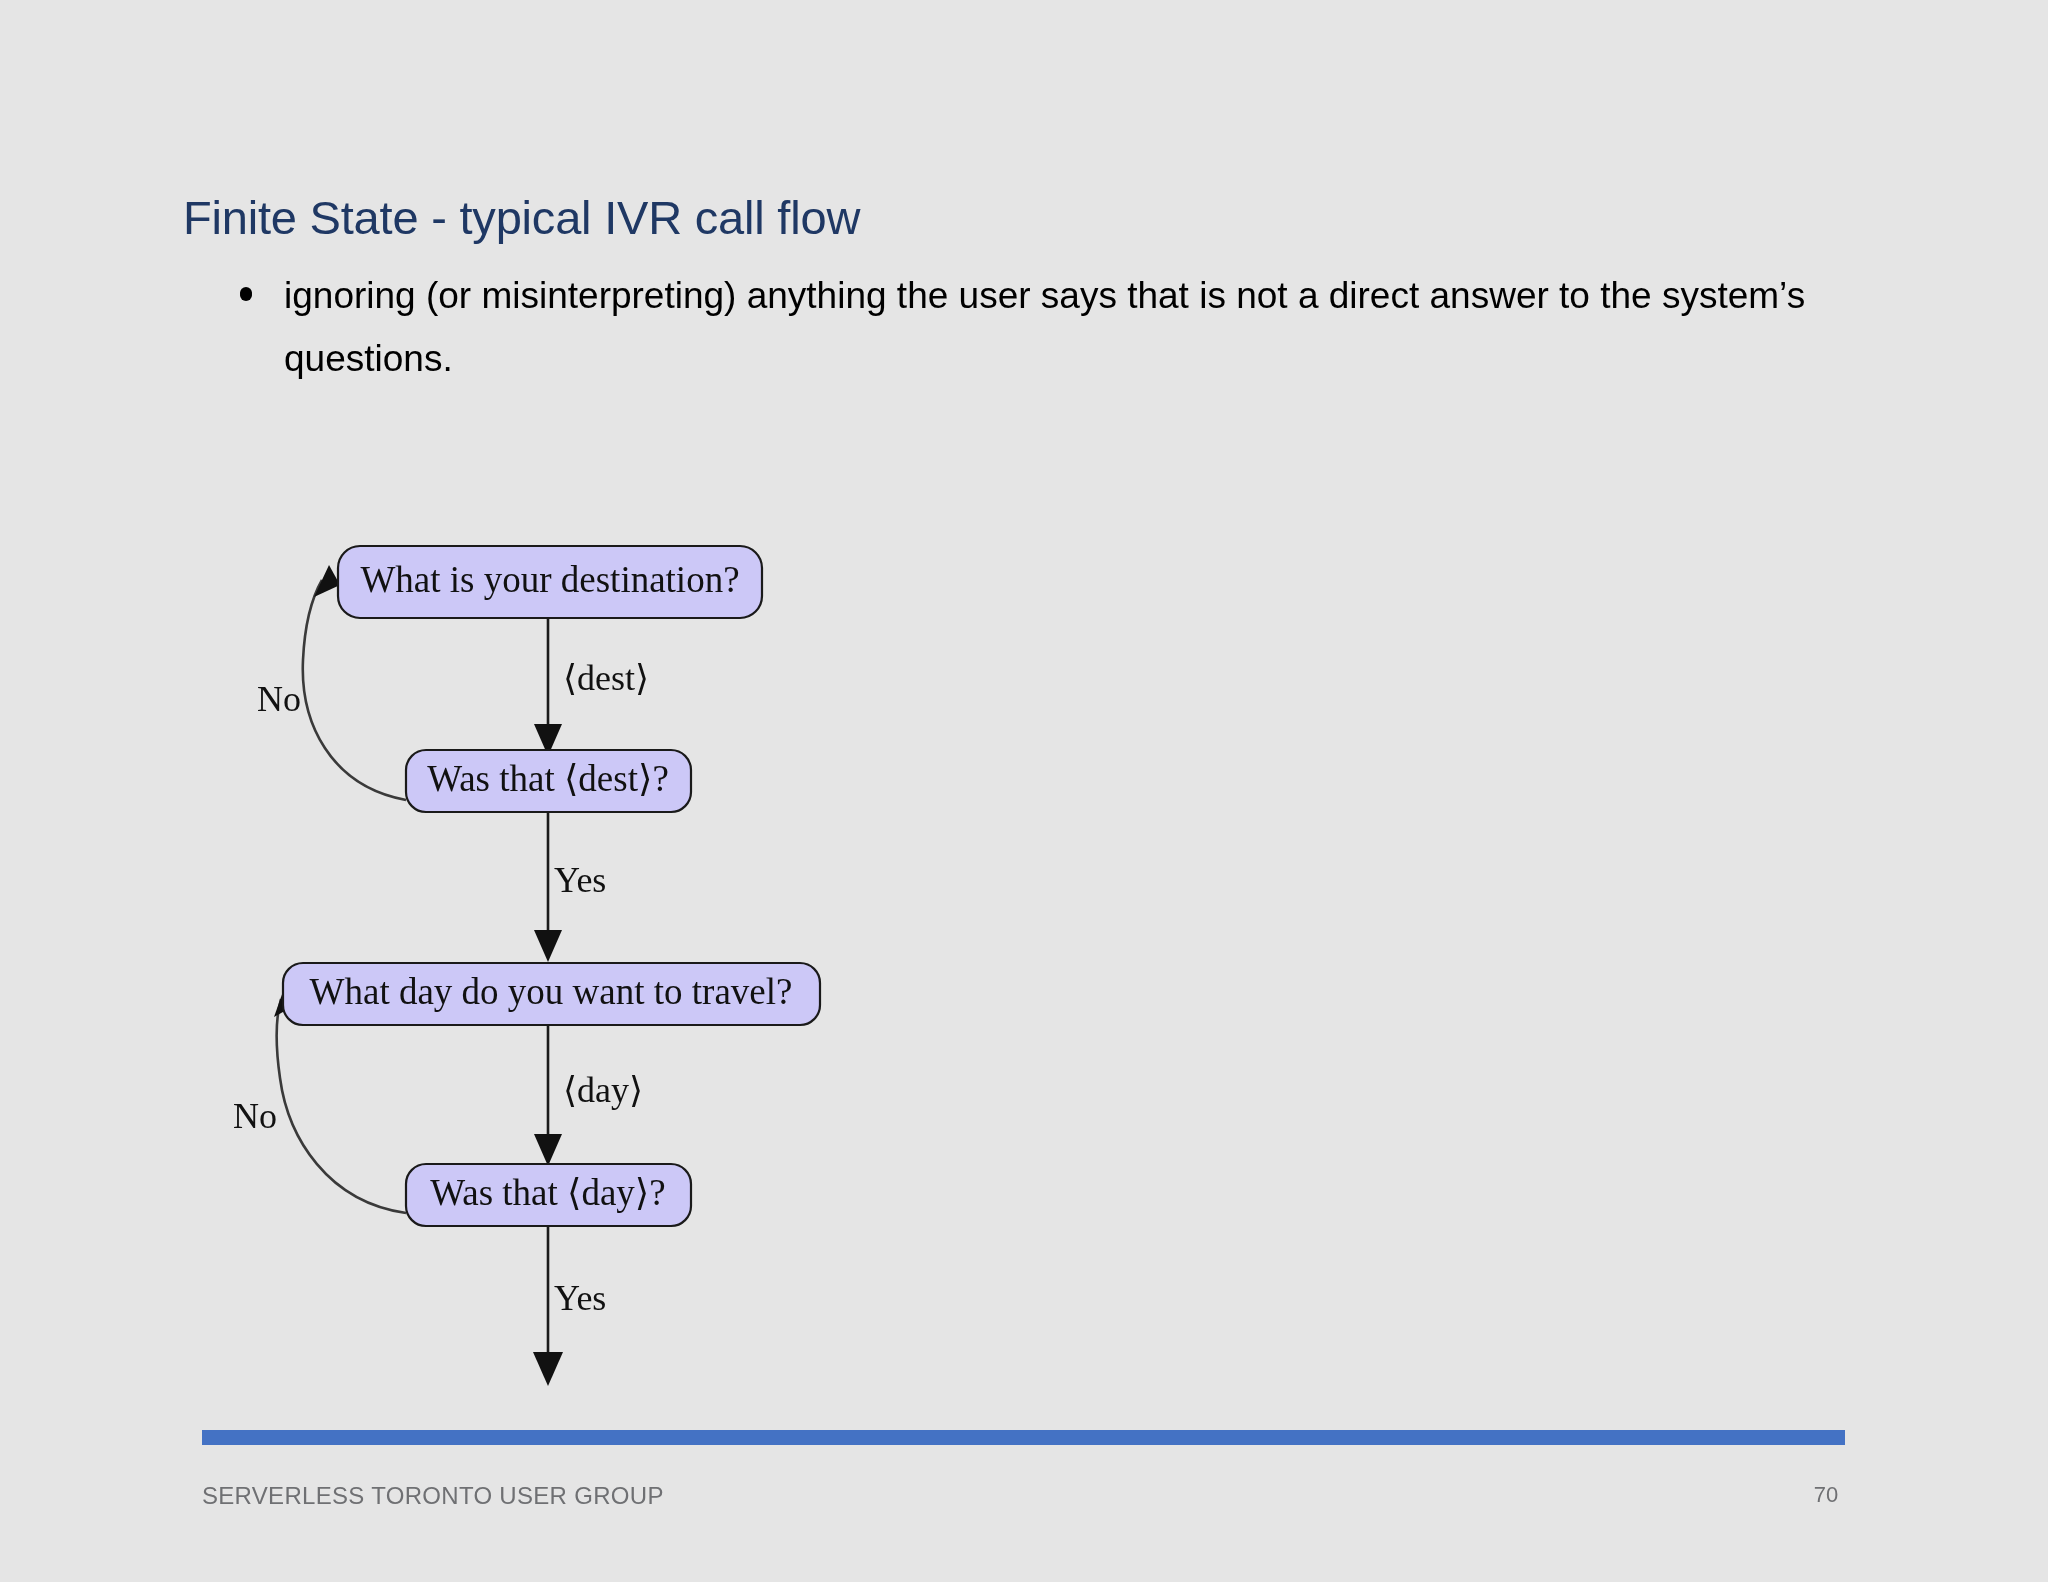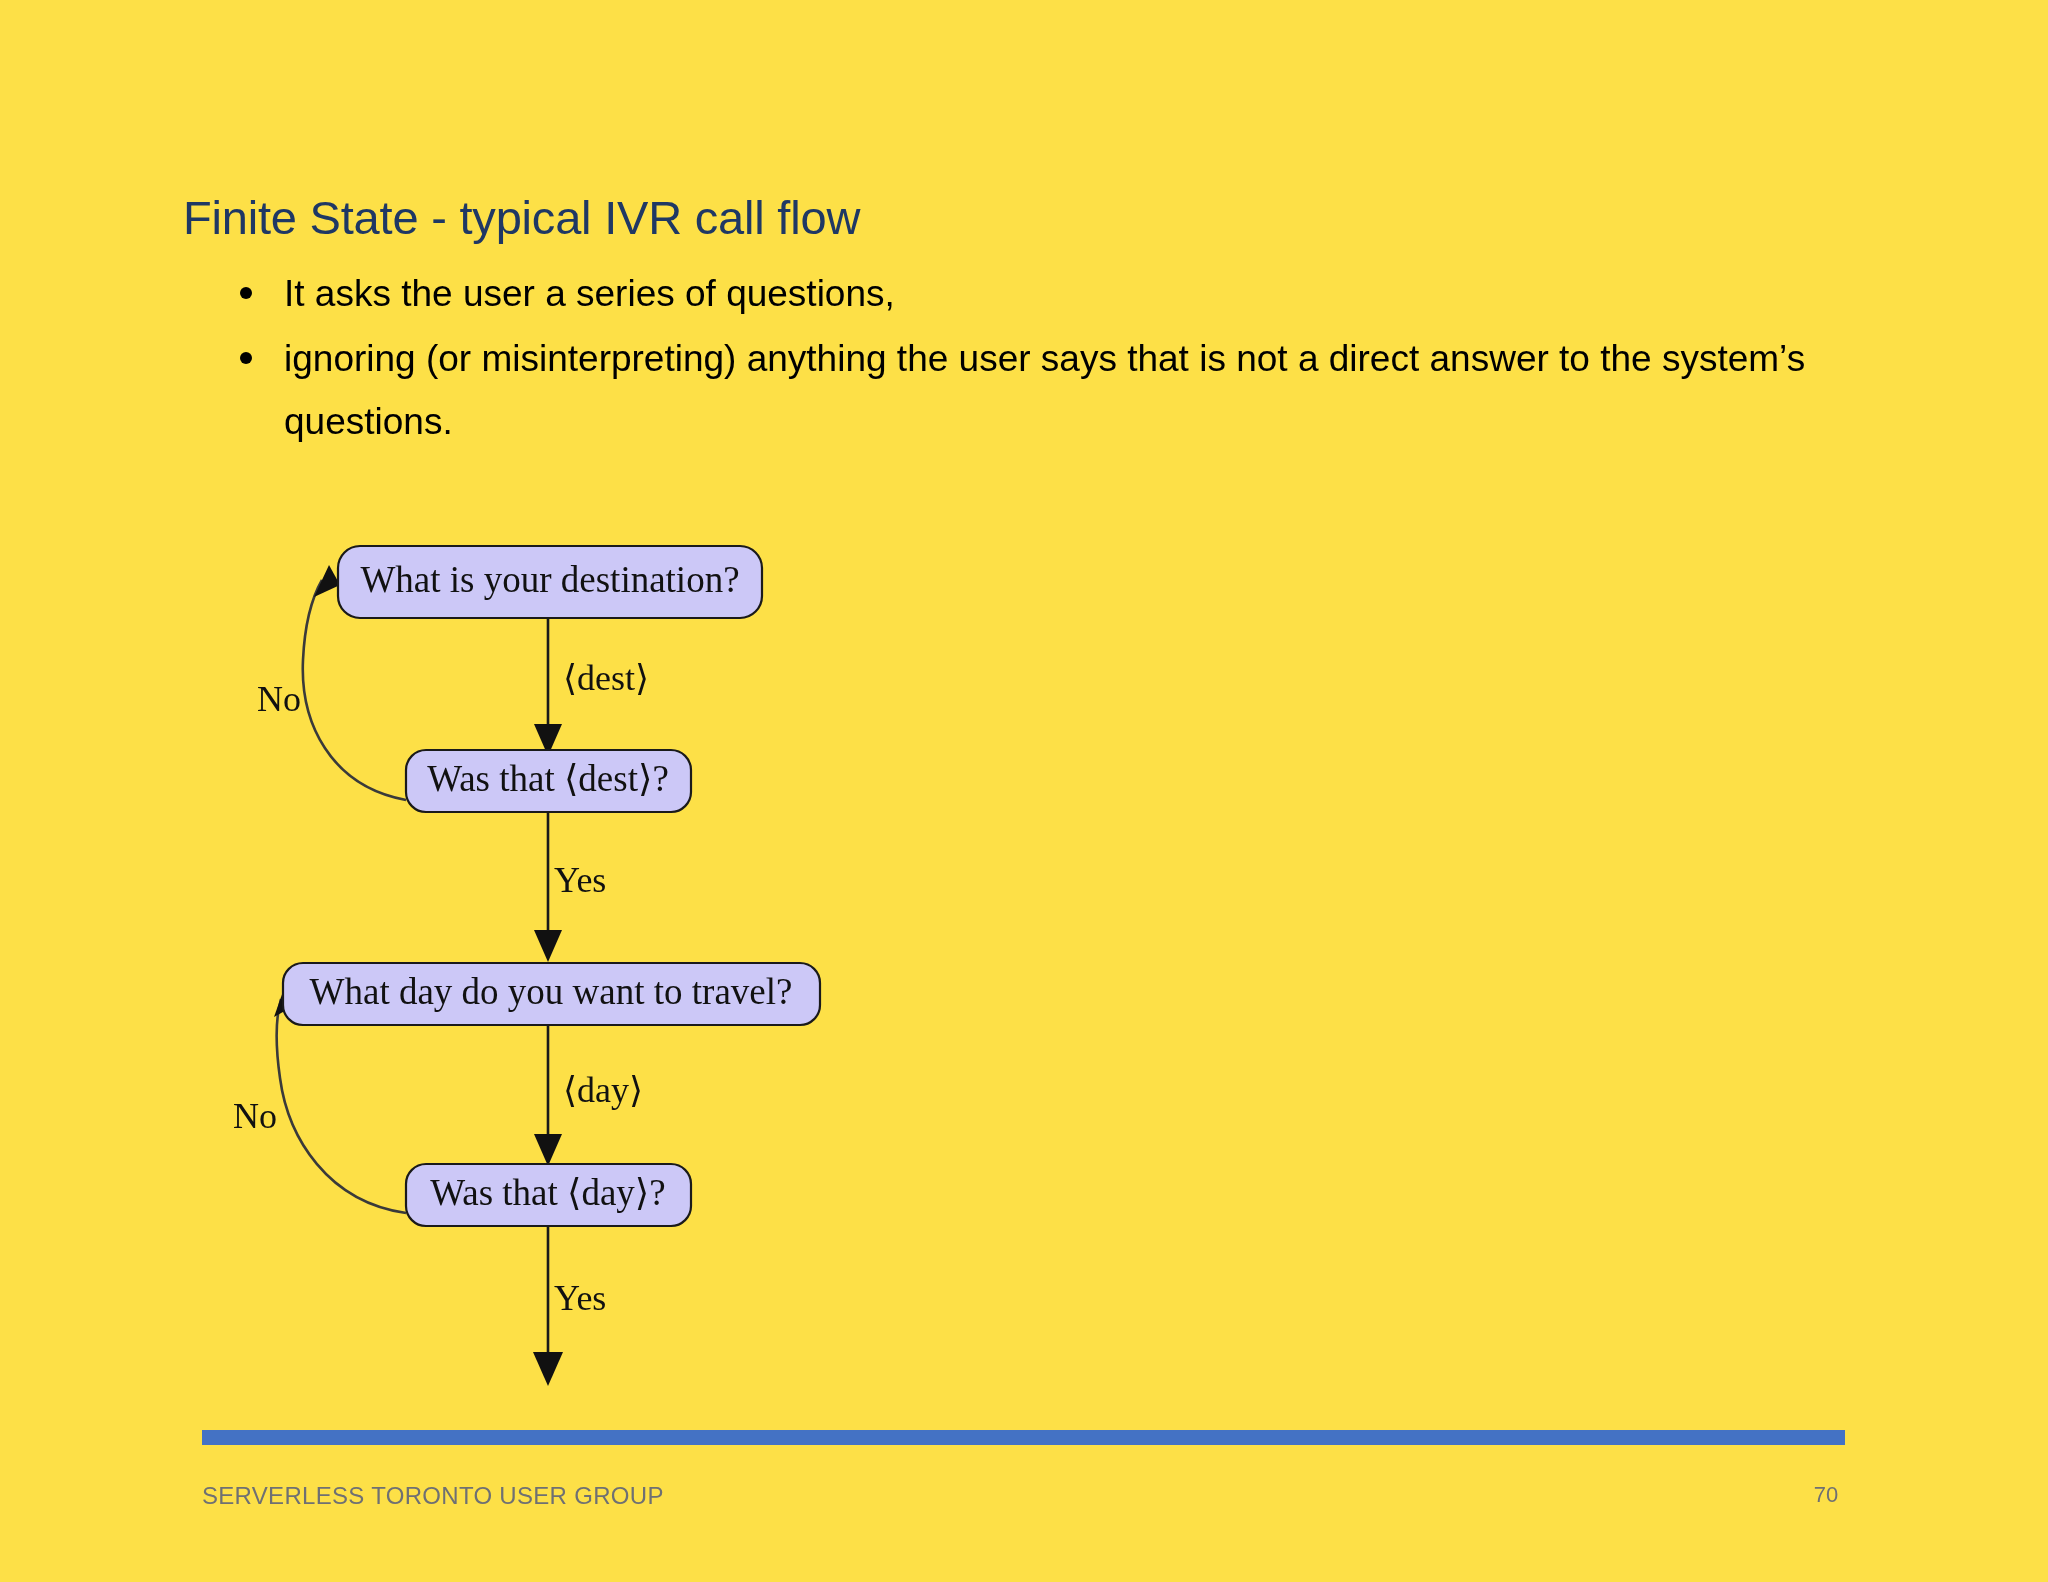--- a/index.html
+++ b/index.html
@@ -13,21 +13,21 @@
     position: relative;
     overflow: hidden;
     font-family: "Liberation Sans", sans-serif;
     -webkit-font-smoothing: antialiased;
   }
 
   
   #slide {
     position: absolute;
     inset: 0;
-    background: #fde047;
+    background: #e5e5e5;
     padding-left: 28px;
   }
 
   
   #slide-title {
     position: absolute;
     left: 183px;
     top: 190px;
     font-size: 47px;
     line-height: 56px;
@@ -141,21 +141,20 @@
 </head>
 <body>
 
 <div id="slide">
 
   <div id="slide-title">Finite State - typical IVR call flow</div>
 
   <ul id="bullet-list">
     <li class="bullet-item">
       <span class="bullet-dot"></span>
-      <span>It asks the user a series of questions,</span>
     </li>
     <li class="bullet-item">
       <span class="bullet-dot"></span>
       <span>ignoring (or misinterpreting) anything the user says that is not a direct answer to the system’s questions.</span>
     </li>
   </ul>
 
   <div id="flow-diagram">
     <svg width="2048" height="1582" viewBox="0 0 2048 1582" xmlns="http://www.w3.org/2000/svg">
 

